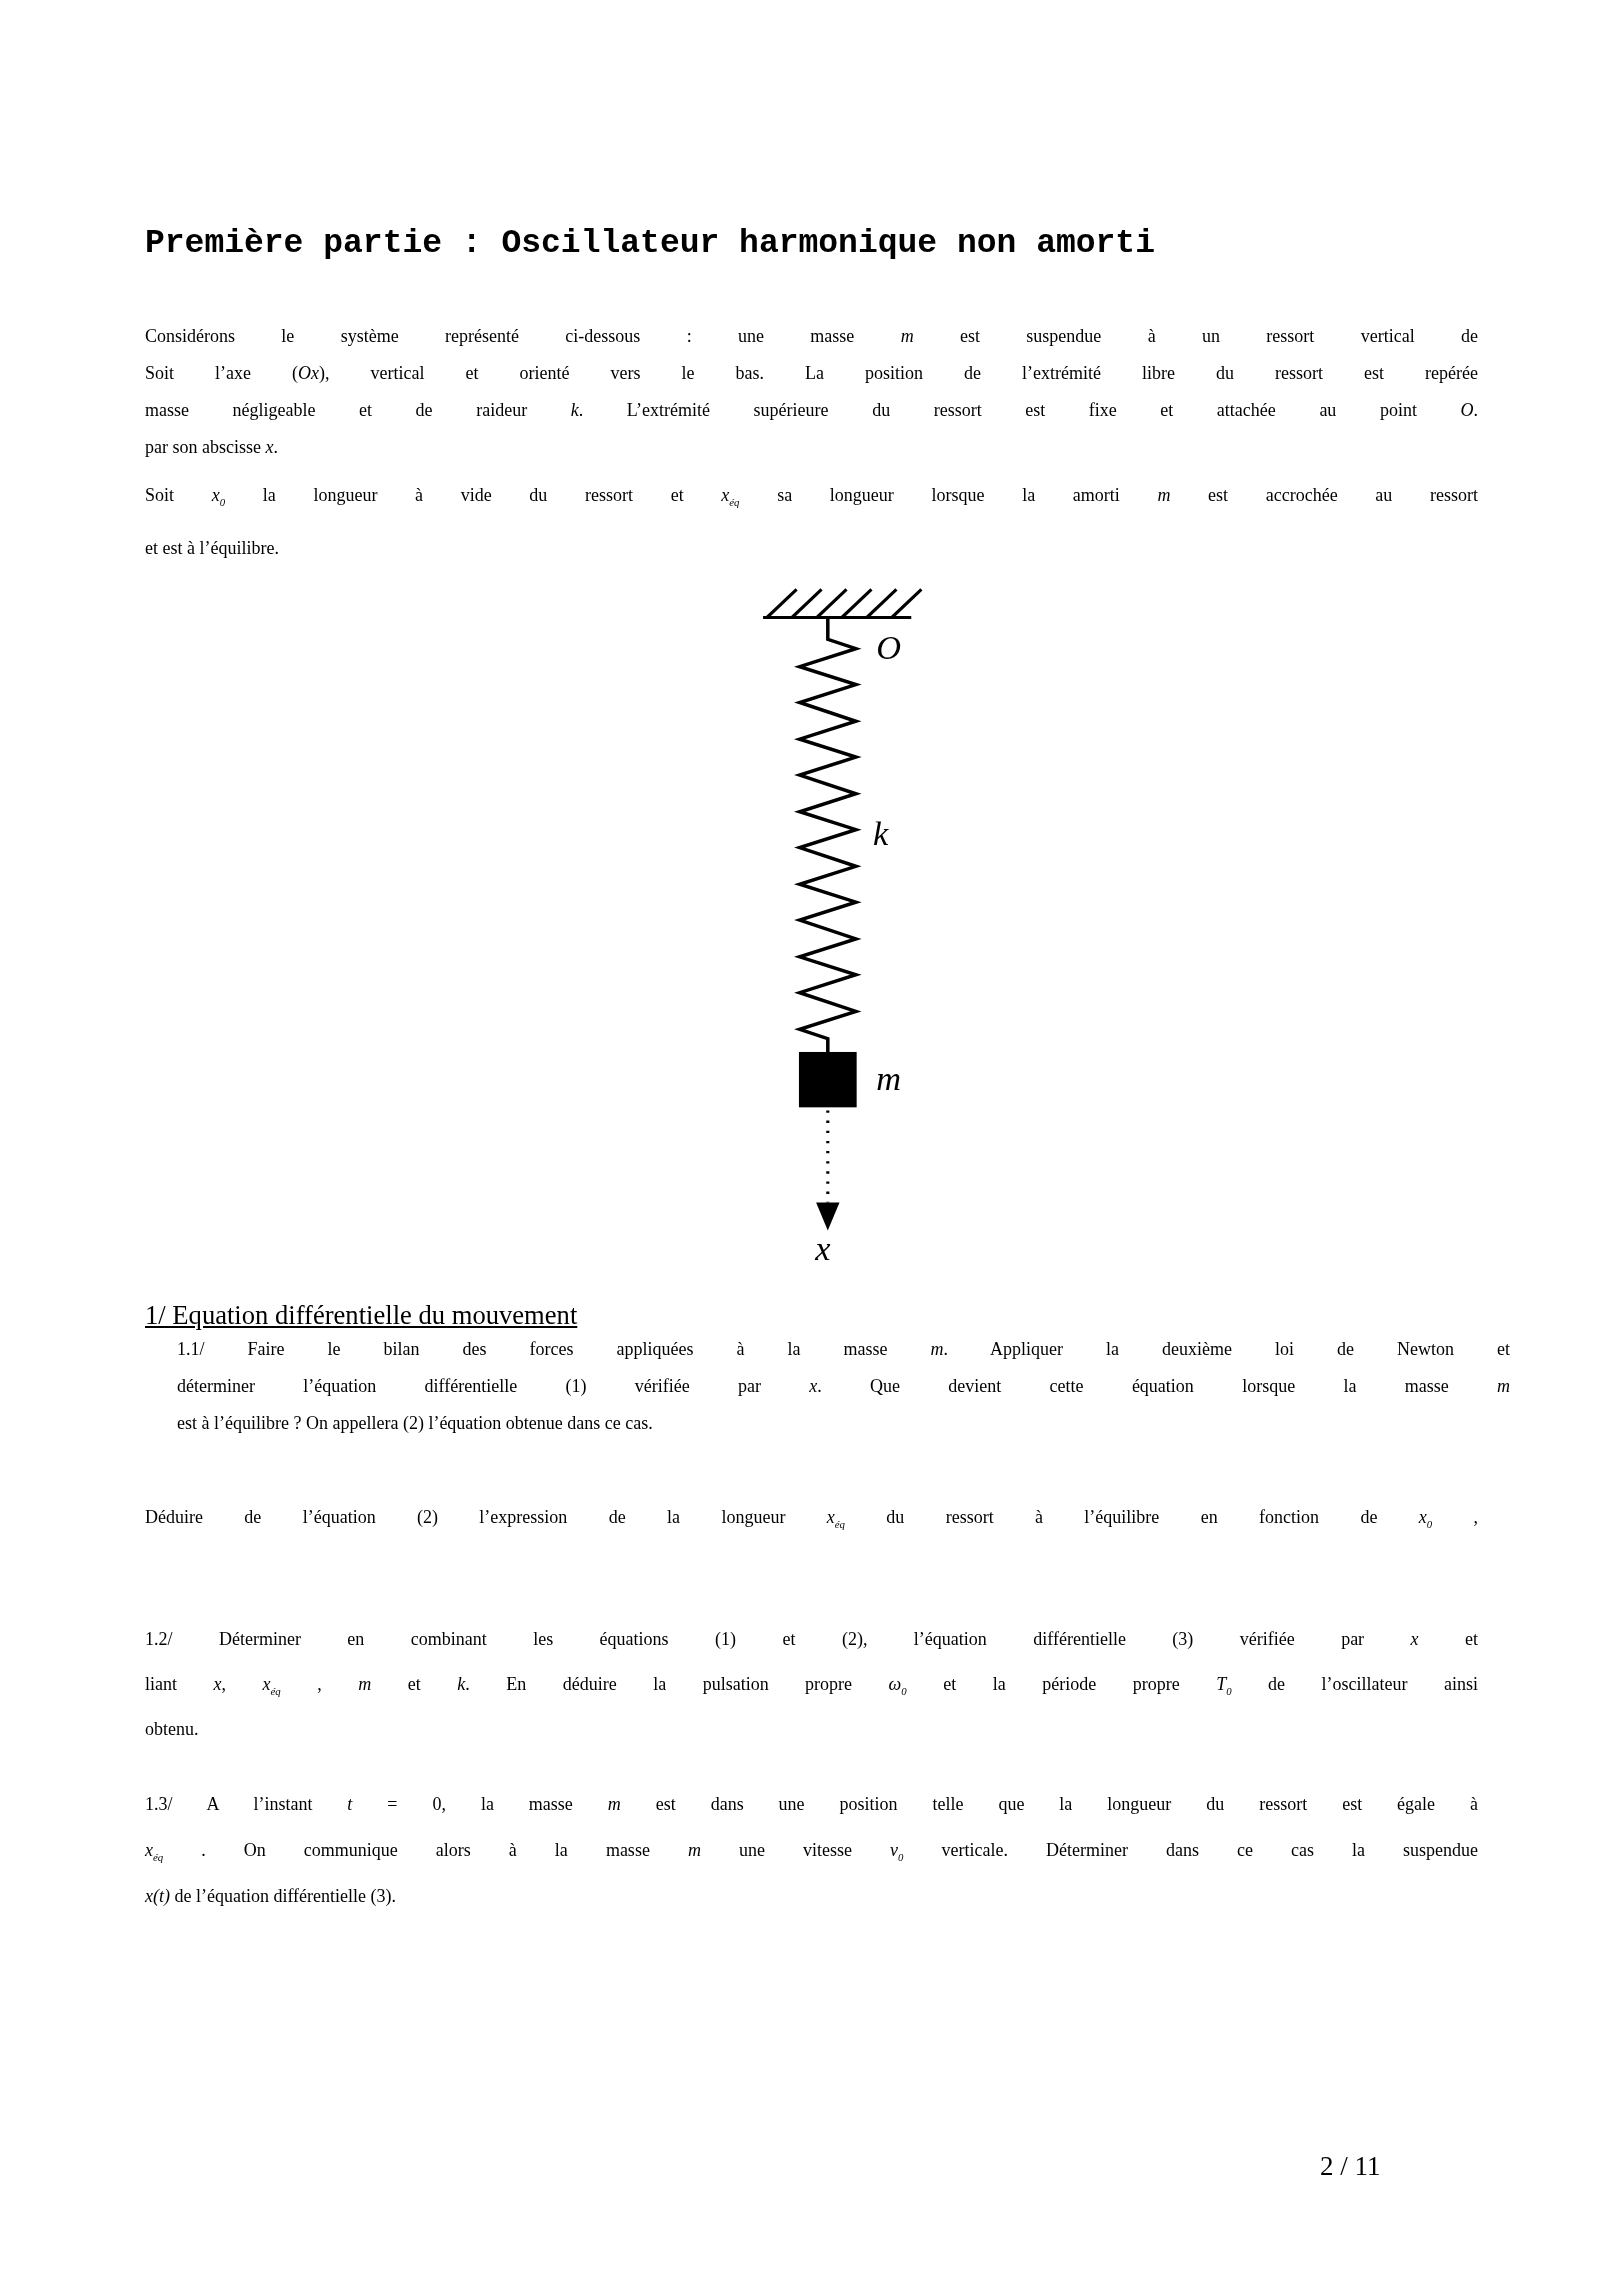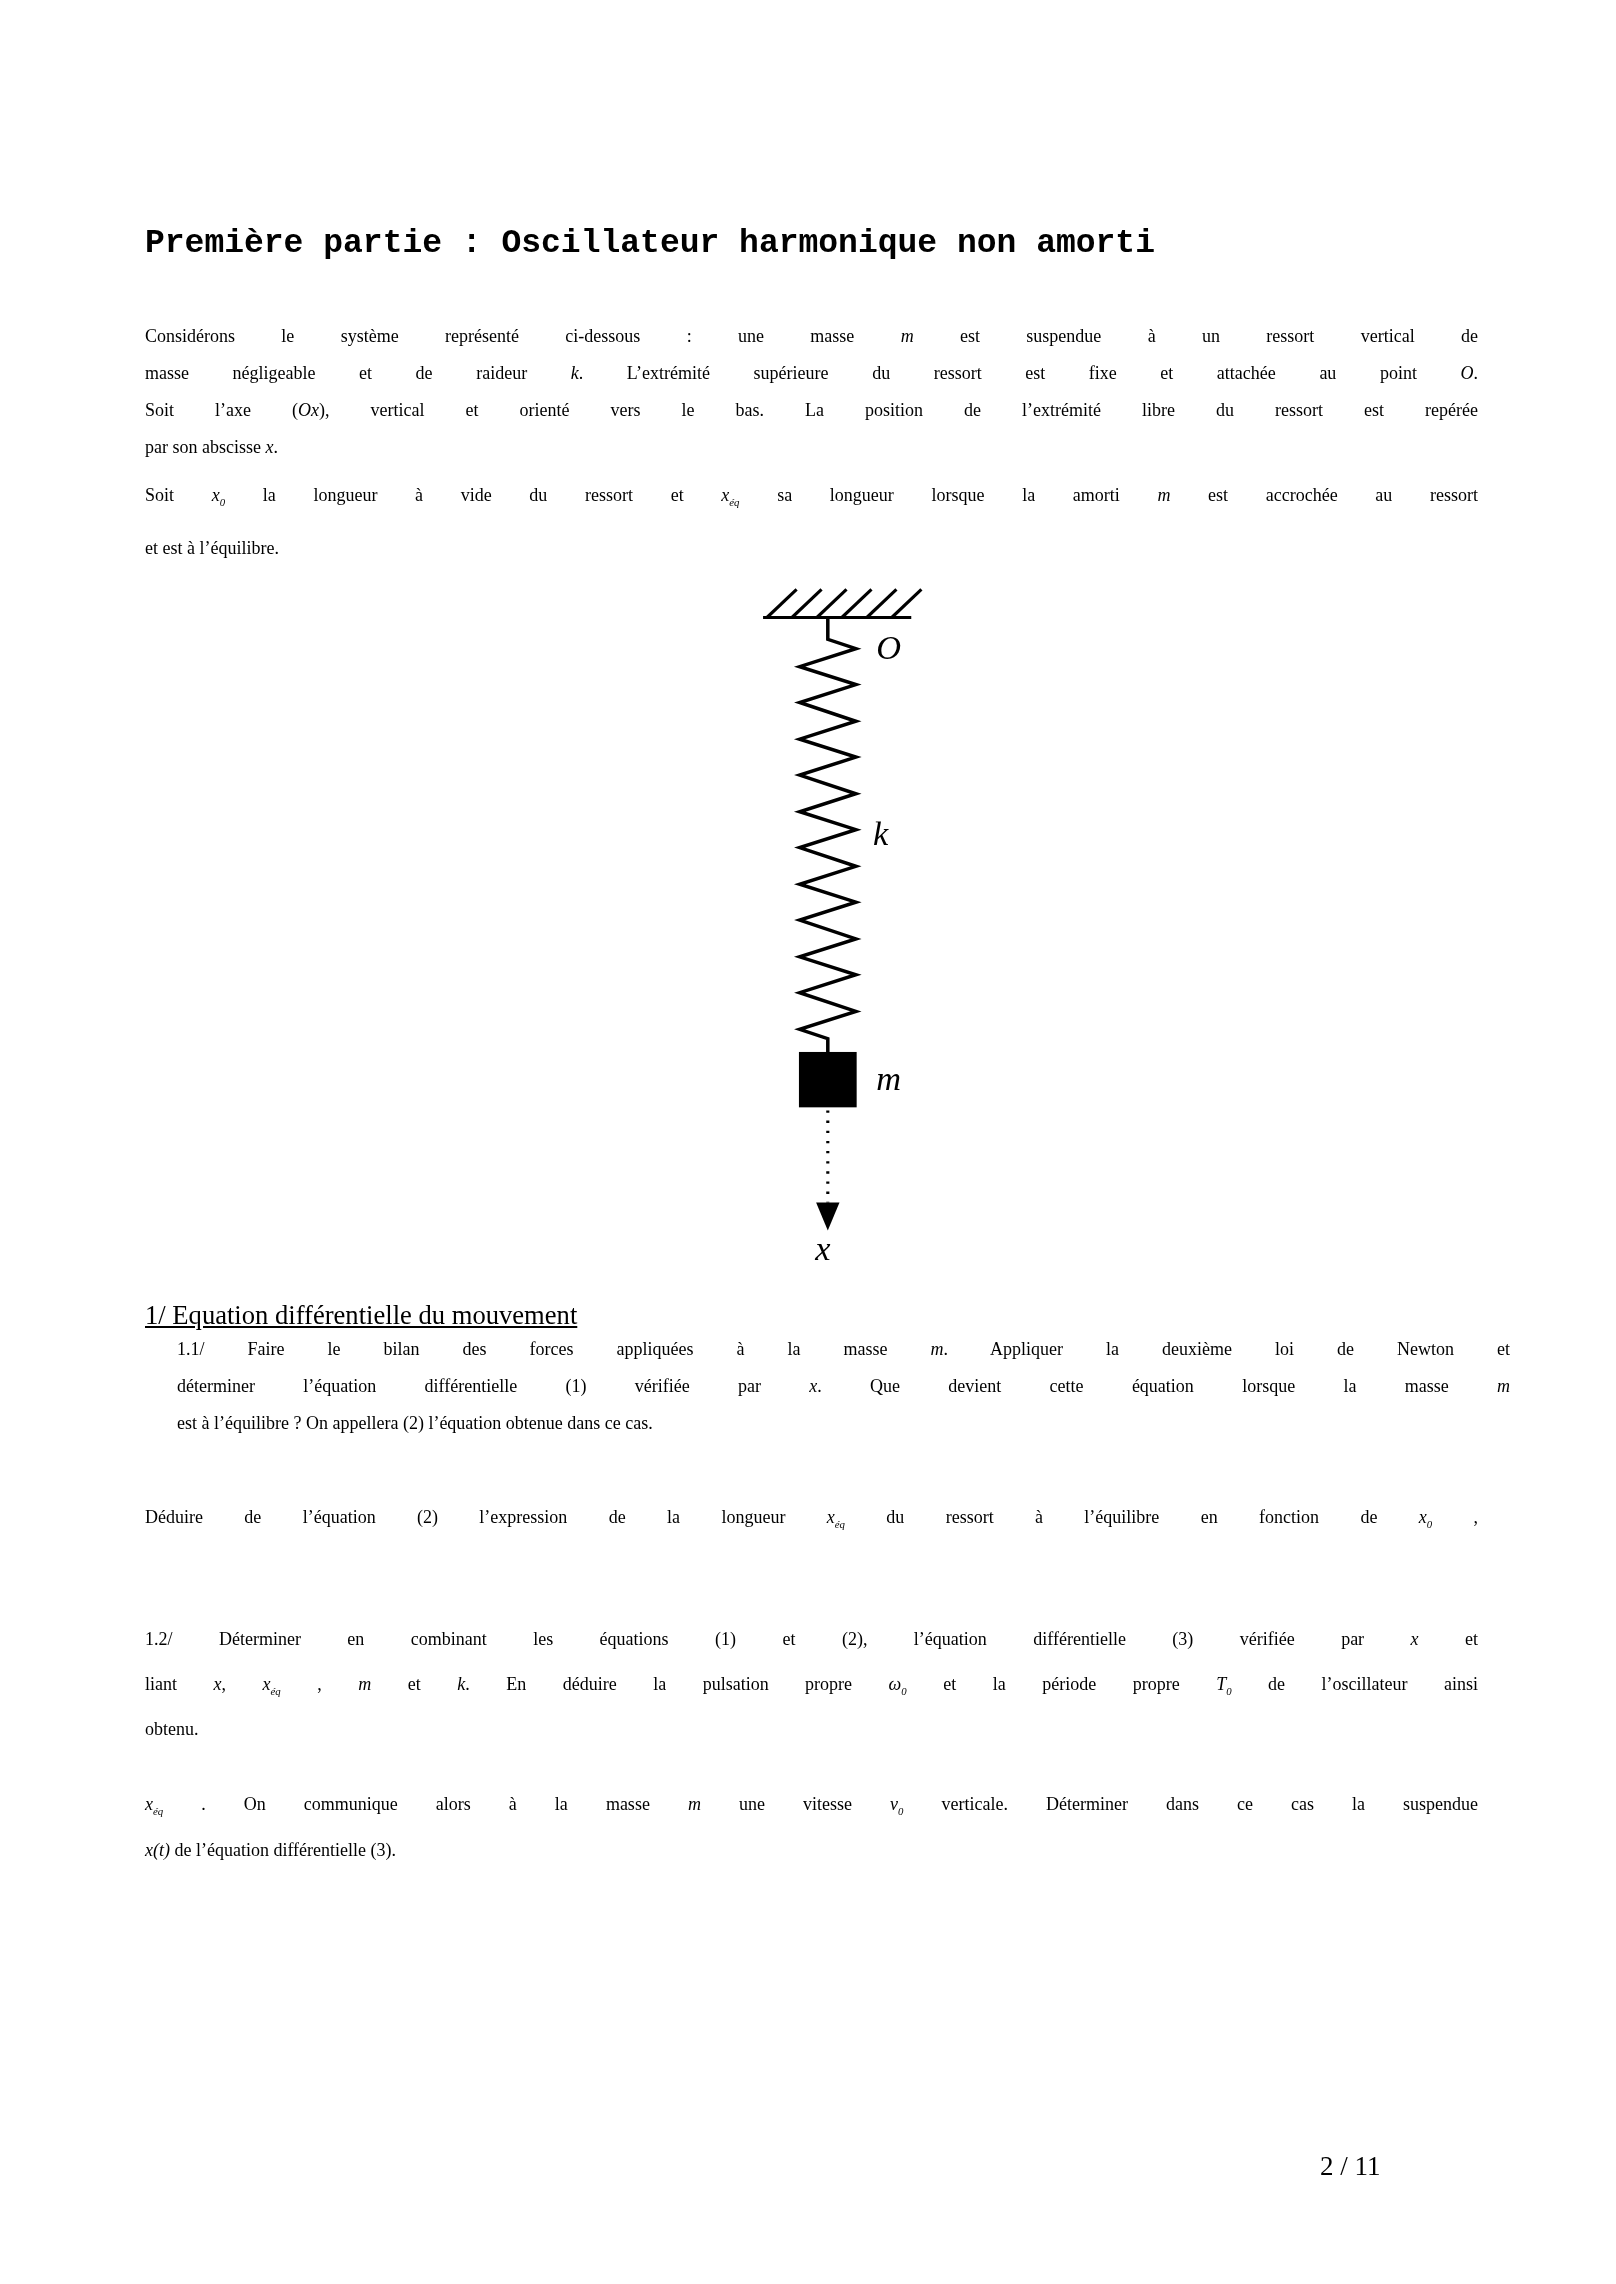--- a/index.html
+++ b/index.html
@@ -48,22 +48,22 @@
 </style>
 </head>
 <body>
 
 <div class="page">
 
   <div class="doc-title">Première partie : Oscillateur harmonique non amorti</div>
 
   <div class="para p-intro">
       <div class="line j"><span>Considérons le système représenté ci-dessous : une masse </span><span class="it">m</span><span> est suspendue à un ressort vertical de</span></div>
+      <div class="line j"><span>Soit l’axe (</span><span class="it">Ox</span><span>), vertical et orienté vers le bas. La position de l’extrémité libre du ressort est repérée</span></div>
       <div class="line j"><span>masse négligeable et de raideur </span><span class="it">k</span><span>. L’extrémité supérieure du ressort est fixe et attachée au point </span><span class="it">O</span><span>.</span></div>
-      <div class="line j"><span>Soit l’axe (</span><span class="it">Ox</span><span>), vertical et orienté vers le bas. La position de l’extrémité libre du ressort est repérée</span></div>
       <div class="line"><span>par son abscisse </span><span class="it">x</span><span>.</span></div>
     </div>
 
   <div class="para p-soit">
       <div class="line j"><span>Soit </span><span class="it">x</span><sub class="it">0</sub><span> la longueur à vide du ressort et </span><span class="it">x</span><sub class="it">éq</sub><span> sa longueur lorsque la amorti </span><span class="it">m</span><span> est accrochée au ressort</span></div>
       <div class="line"><span>et est à l’équilibre.</span></div>
     </div>
 
   <div class="figure-wrap">
     <svg width="312" height="703" viewBox="0 0 400 900">
@@ -96,20 +96,21 @@
     </div>
   <div class="para p-q11b">
       <div class="line j"><span>Déduire de l’équation (2) l’expression de la longueur </span><span class="it">x</span><sub class="it">éq</sub><span> du ressort à l’équilibre en fonction de </span><span class="it">x</span><sub class="it">0</sub><span> ,</span></div>
     </div>
   <div class="para p-q12">
       <div class="line j"><span>1.2/ Déterminer en combinant les équations (1) et (2), l’équation différentielle (3) vérifiée par </span><span class="it">x</span><span> et</span></div>
       <div class="line j"><span>liant </span><span class="it">x</span><span>, </span><span class="it">x</span><sub class="it">éq</sub><span> , </span><span class="it">m</span><span> et </span><span class="it">k</span><span>. En déduire la pulsation propre </span><span class="it">ω</span><sub class="it">0</sub><span> et la période propre </span><span class="it">T</span><sub class="it">0</sub><span> de l’oscillateur ainsi</span></div>
       <div class="line"><span>obtenu.</span></div>
     </div>
   <div class="para p-q13">
+      <div class="line j"><span>1.3/ A l’instant </span><span class="it">t</span><span> = 0, la masse </span><span class="it">m</span><span> est dans une position telle que la longueur du ressort est égale à</span></div>
       <div class="line j"><span class="it">x</span><sub class="it">éq</sub><span> . On communique alors à la masse </span><span class="it">m</span><span> une vitesse </span><span class="it">v</span><sub class="it">0</sub><span> verticale. Déterminer dans ce cas la suspendue</span></div>
       <div class="line"><span class="it">x(t)</span><span> de l’équation différentielle (3).</span></div>
     </div>
 
   <div class="page-number">2 / 11</div>
 
 </div>
 
 
 </body></html>

